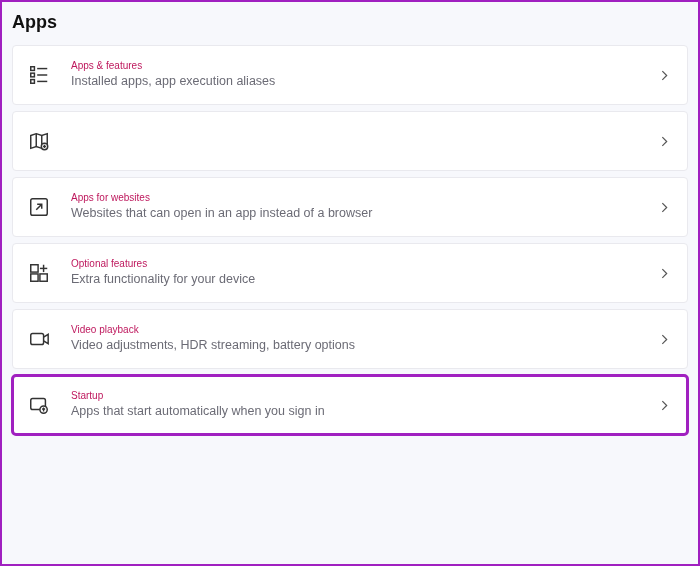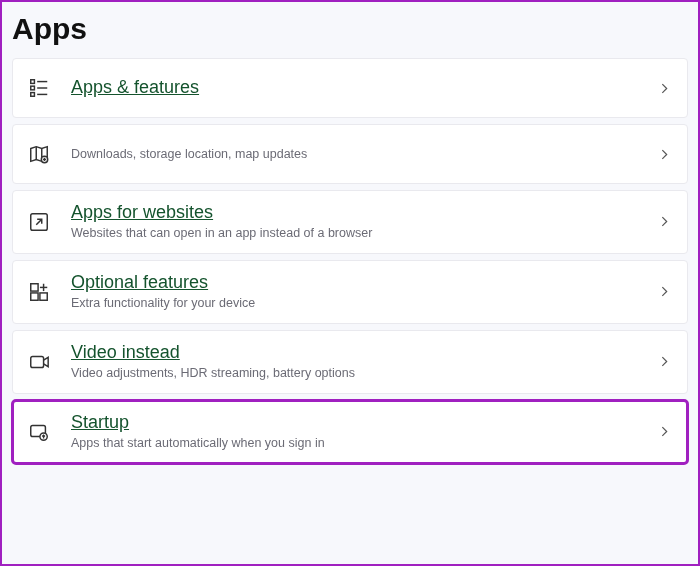--- a/index.html
+++ b/index.html
@@ -5,21 +5,21 @@
   * { box-sizing: border-box; margin: 0; padding: 0; }
   body {
     font-family: "Segoe UI", -apple-system, BlinkMacSystemFont, sans-serif;
     background: #f7f8fc;
     width: 700px;
     height: 566px;
     border: 2px solid #a020c0;
     overflow: hidden;
   }
   .page-title {
-    font-size: 30px;
+    font-size: 18px;
     font-weight: 600;
     color: #111;
     padding: 10px 10px 12px 10px;
   }
   .settings-list {
     padding: 0 10px;
   }
   .settings-item {
     display: flex;
     align-items: center;
@@ -46,24 +46,23 @@
     justify-content: center;
   }
   .item-icon svg { width: 22px; height: 22px; }
   .item-text {
     flex: 1 1 auto;
     display: flex;
     flex-direction: column;
     justify-content: center;
   }
   .item-title {
-    font-size: 18px;
-    color: #14532d;
+    font-size: 10px;
+    color: #be185d;
     line-height: 1.3;
-    text-decoration: underline;
   }
   .item-subtitle {
     font-size: 12.5px;
     color: #6b6b75;
     line-height: 1.4;
     margin-top: 1px;
   }
   .item-chevron {
     flex: 0 0 auto;
     color: #555;
@@ -84,41 +83,41 @@
         <rect x="3" y="3" width="4" height="4"></rect>
           <rect x="3" y="10" width="4" height="4"></rect>
           <rect x="3" y="17" width="4" height="4"></rect>
         <line x1="10" y1="5" x2="21" y2="5"></line>
           <line x1="10" y1="12" x2="21" y2="12"></line>
           <line x1="10" y1="19" x2="21" y2="19"></line>
       </svg>
     </span>
     <div class="item-text">
       <div class="item-title">Apps &amp; features</div>
+      <div class="item-subtitle">Installed apps, app execution aliases</div>
     </div>
     <span class="item-chevron">
       <svg viewBox="0 0 24 24" fill="none" stroke="currentColor" stroke-width="2.2">
           <polyline points="8 4 16 12 8 20"></polyline>
         </svg>
     </span>
   </div>
 
 
   <div class="settings-item">
     <span class="item-icon">
       <svg viewBox="0 0 24 24" fill="none" stroke="currentColor" stroke-width="1.6">
         <path d="M3 6 L9 4 L15 6 L21 4 V18 L15 20 L9 18 L3 20 Z"></path>
         <line x1="9" y1="4" x2="9" y2="18"></line>
           <line x1="15" y1="6" x2="15" y2="20"></line>
         <circle cx="18" cy="18" r="3.5" fill="#fff"></circle>
           <path d="M18 16 v3 M16.5 17.5 l1.5 1.5 l1.5 -1.5" stroke-width="1.4"></path>
       </svg>
     </span>
     <div class="item-text">
-      <div class="item-subtitle">Downloads, storage location, map updates</div>
     </div>
     <span class="item-chevron">
       <svg viewBox="0 0 24 24" fill="none" stroke="currentColor" stroke-width="2.2">
           <polyline points="8 4 16 12 8 20"></polyline>
         </svg>
     </span>
   </div>
 
   <div class="settings-item">
     <span class="item-icon">
@@ -160,21 +159,21 @@
   </div>
 
   <div class="settings-item">
     <span class="item-icon">
       <svg viewBox="0 0 24 24" fill="none" stroke="currentColor" stroke-width="1.6">
         <rect x="3" y="6" width="14" height="12" rx="2"></rect>
         <path d="M17 10 L22 7 V17 L17 14"></path>
       </svg>
     </span>
     <div class="item-text">
-      <div class="item-title">Video instead</div>
+      <div class="item-title">Video playback</div>
       <div class="item-subtitle">Video adjustments, HDR streaming, battery options</div>
     </div>
     <span class="item-chevron">
       <svg viewBox="0 0 24 24" fill="none" stroke="currentColor" stroke-width="2.2">
           <polyline points="8 4 16 12 8 20"></polyline>
         </svg>
     </span>
   </div>
 
   <div class="settings-item highlighted">

